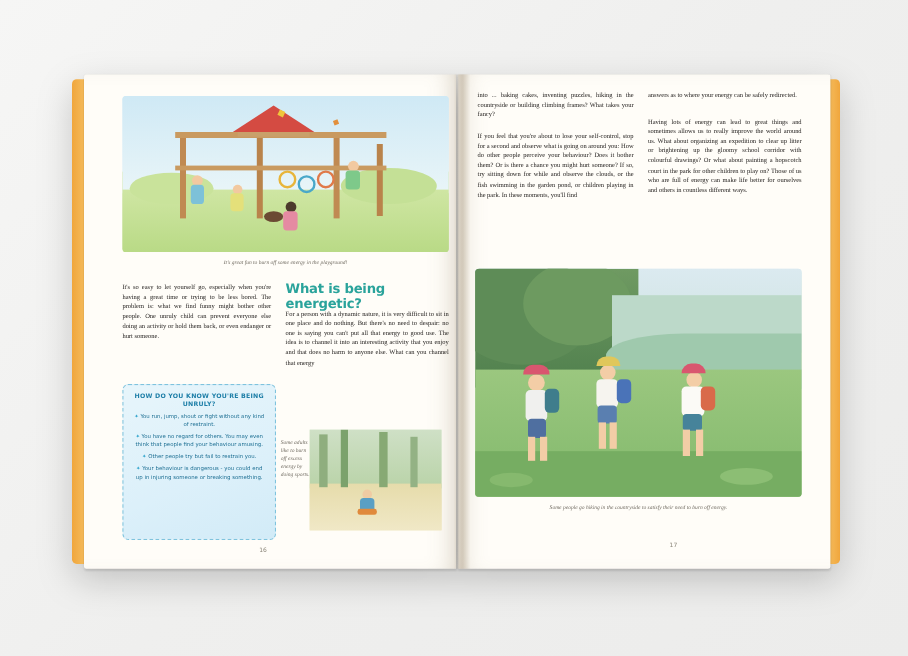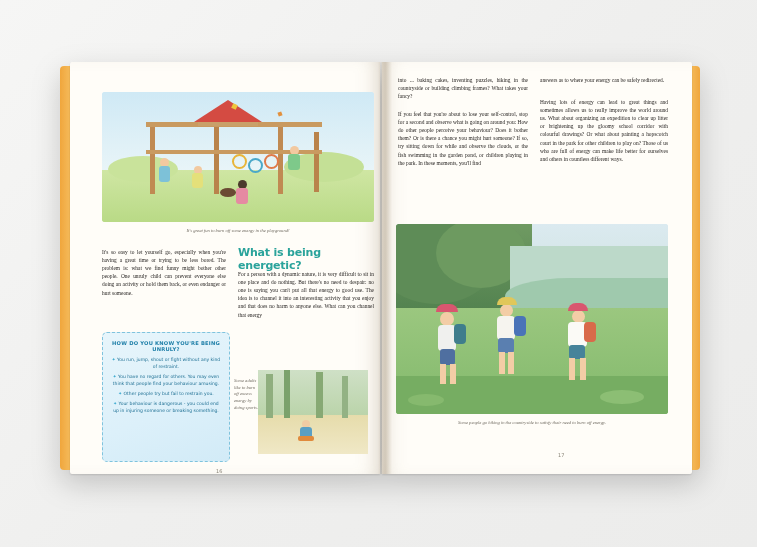--- a/index.html
+++ b/index.html
@@ -92,21 +92,21 @@
   
   .col {
     position: absolute;
     font-size: 5.4px;
     line-height: 1.5;
     color: #262321;
     text-align: justify;
   }
 
   
-  .lp { position: absolute; left: 28px; top: 16px; width: 284px; height: 412px; }
+  .lp { position: absolute; left: 28px; top: 4px; width: 284px; height: 412px; }
 
   .illus-playground {
     position: absolute;
     left: 4px; top: 14px;
     width: 272px; height: 130px;
     border-radius: 3px;
     overflow: hidden;
     background: linear-gradient(180deg,#cfe9f5 0%, #e3f2f8 48%, #cfe6a8 49%, #bcdc90 100%);
   }
   .caption {

